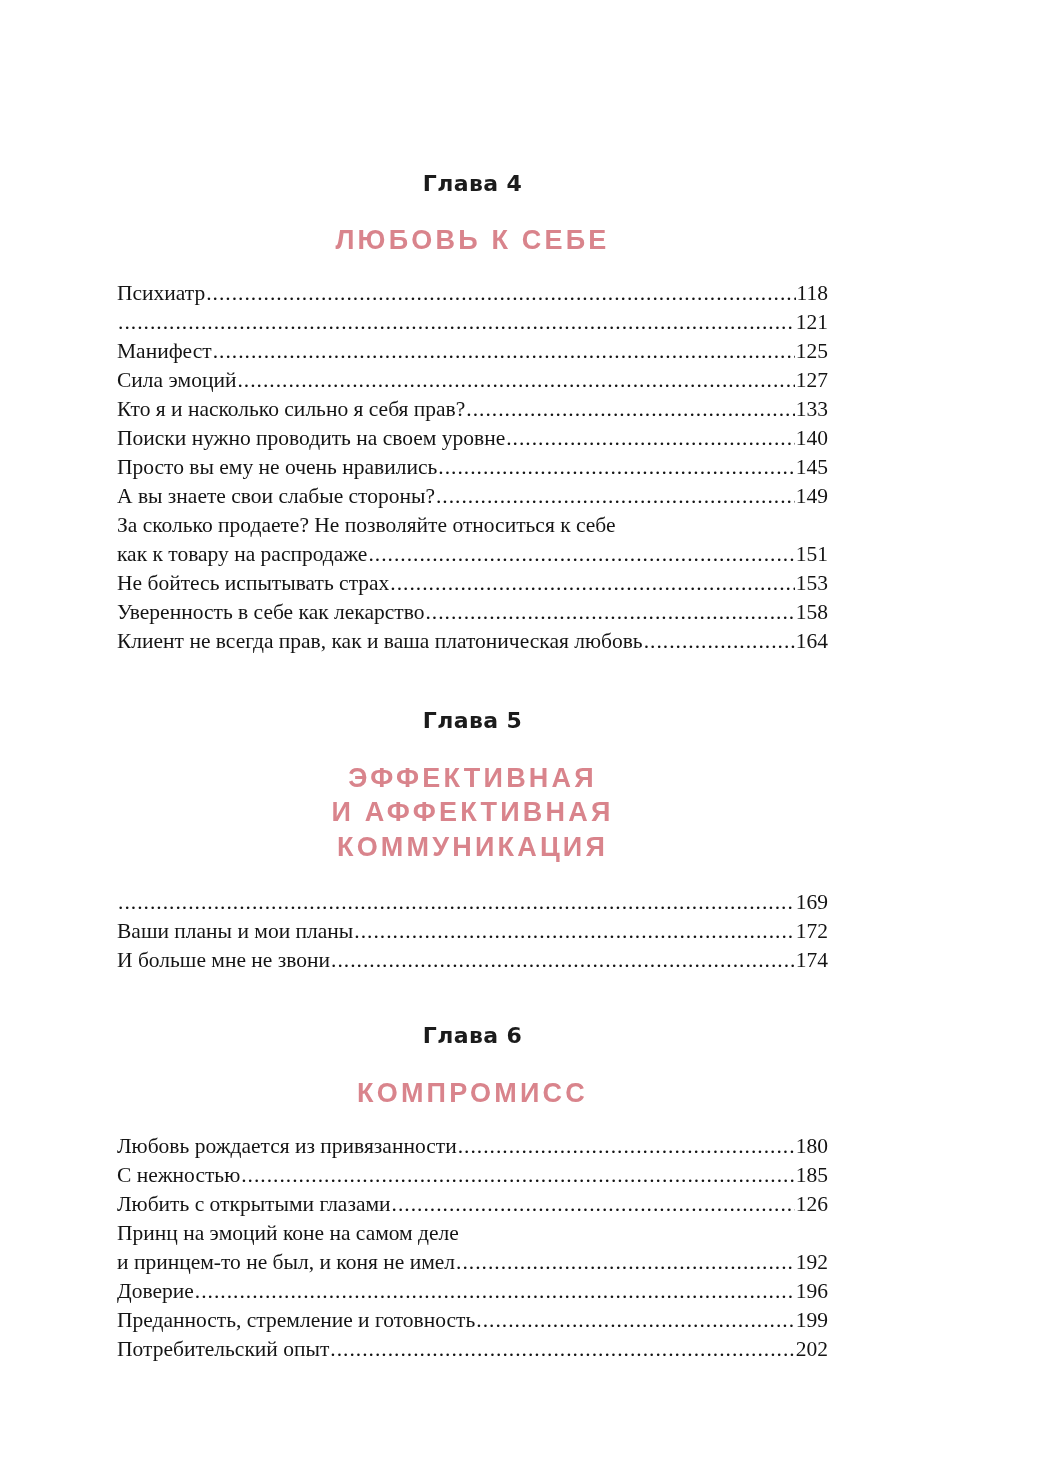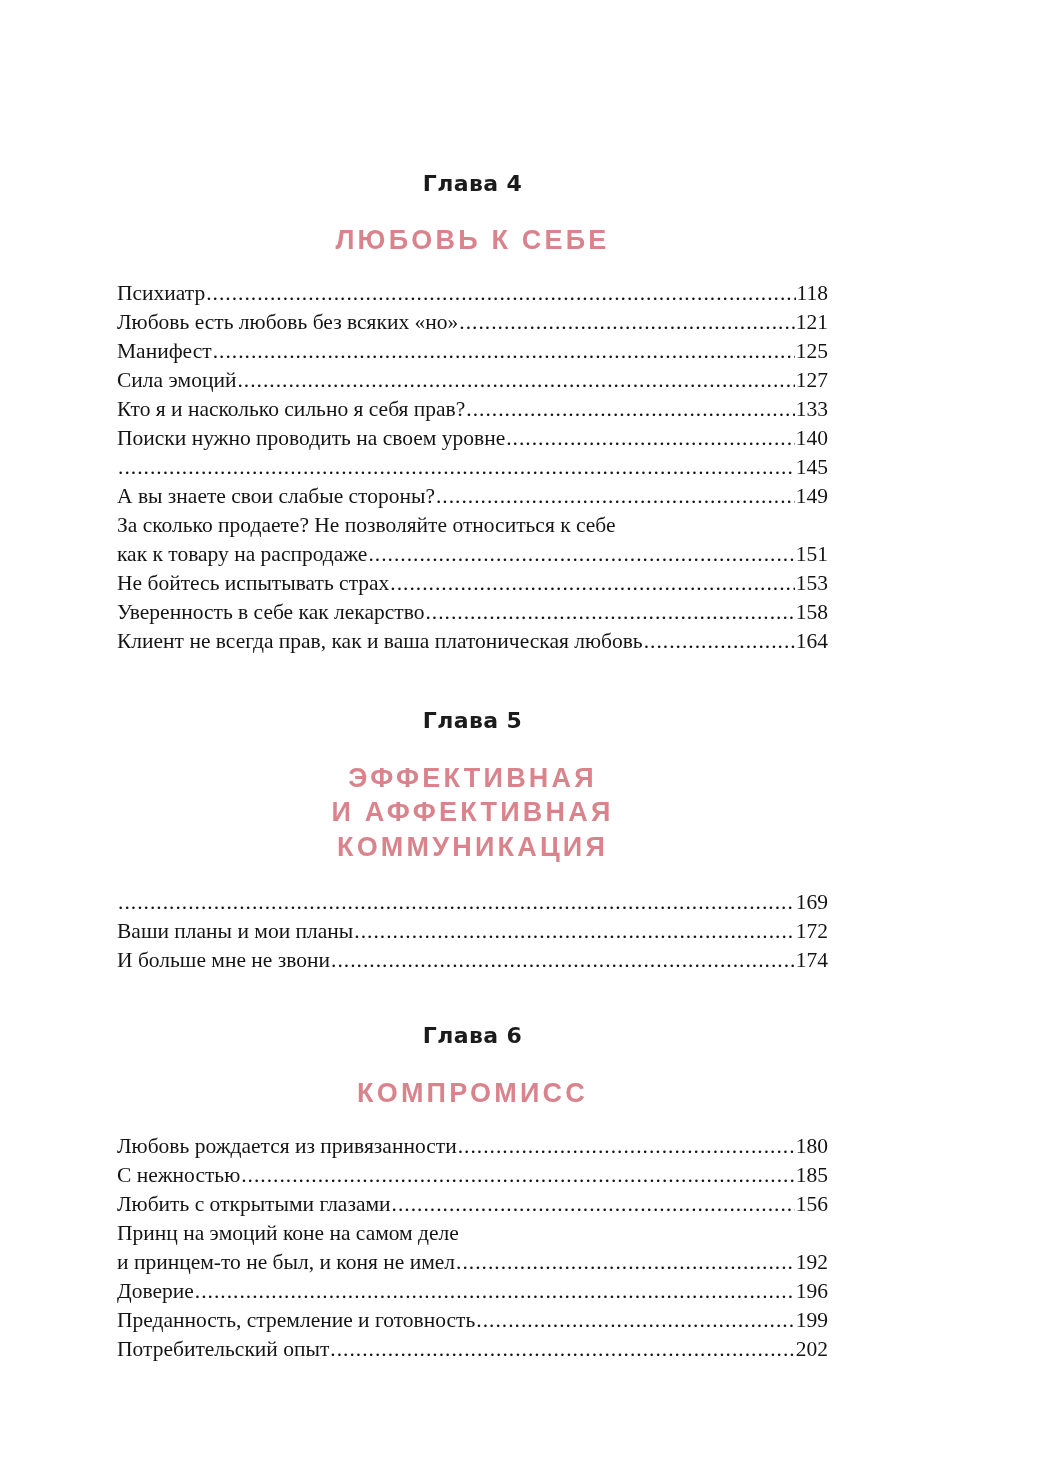--- a/index.html
+++ b/index.html
@@ -130,21 +130,20 @@
       <ul class="entries sp-ch4-list">
           <li class="entry">
             <div class="entry-row">
               <span class="entry-text">Психиатр</span>
               <span class="leader" aria-hidden="true"></span>
               <span class="page-num">118</span>
             </div>
           </li>
           <li class="entry">
             <div class="entry-row">
-              <span class="entry-text">Любовь есть любовь без всяких «но»</span>
               <span class="leader" aria-hidden="true"></span>
               <span class="page-num">121</span>
             </div>
           </li>
           <li class="entry">
             <div class="entry-row">
               <span class="entry-text">Манифест</span>
               <span class="leader" aria-hidden="true"></span>
               <span class="page-num">125</span>
             </div>
@@ -165,20 +164,21 @@
           </li>
           <li class="entry">
             <div class="entry-row">
               <span class="entry-text">Поиски нужно проводить на своем уровне</span>
               <span class="leader" aria-hidden="true"></span>
               <span class="page-num">140</span>
             </div>
           </li>
           <li class="entry">
             <div class="entry-row">
+              <span class="entry-text">Просто вы ему не очень нравились</span>
               <span class="leader" aria-hidden="true"></span>
               <span class="page-num">145</span>
             </div>
           </li>
           <li class="entry">
             <div class="entry-row">
               <span class="entry-text">А вы знаете свои слабые стороны?</span>
               <span class="leader" aria-hidden="true"></span>
               <span class="page-num">149</span>
             </div>
@@ -259,21 +259,21 @@
             <div class="entry-row">
               <span class="entry-text">С нежностью</span>
               <span class="leader" aria-hidden="true"></span>
               <span class="page-num">185</span>
             </div>
           </li>
           <li class="entry">
             <div class="entry-row">
               <span class="entry-text">Любить с открытыми глазами</span>
               <span class="leader" aria-hidden="true"></span>
-              <span class="page-num">156</span>
+              <span class="page-num">126</span>
             </div>
           </li>
           <li class="entry">
             <div class="entry-line-plain">Принц на эмоций коне на самом деле</div>
             <div class="entry-row">
               <span class="entry-text">и принцем-то не был, и коня не имел</span>
               <span class="leader" aria-hidden="true"></span>
               <span class="page-num">192</span>
             </div>
           </li>

